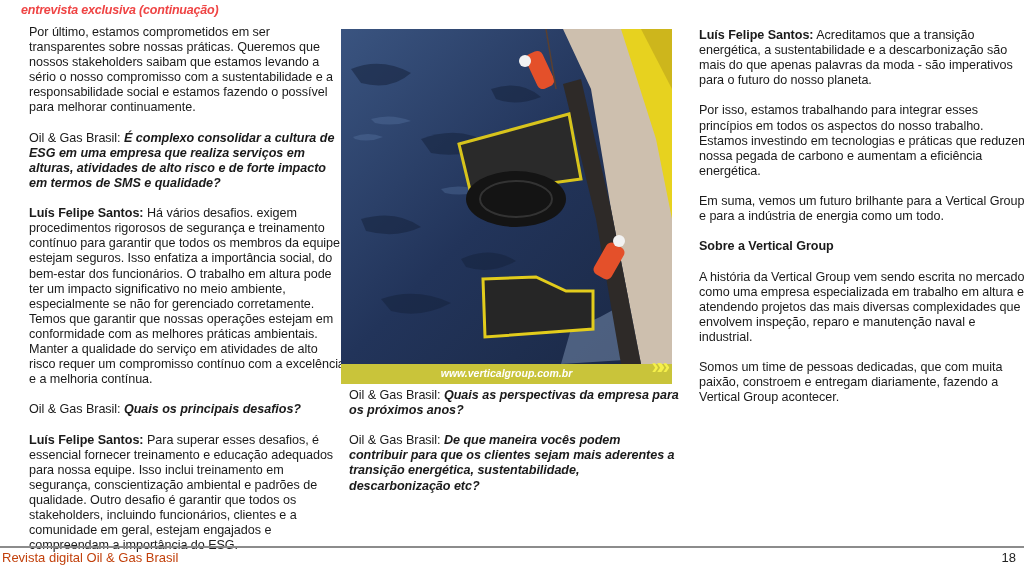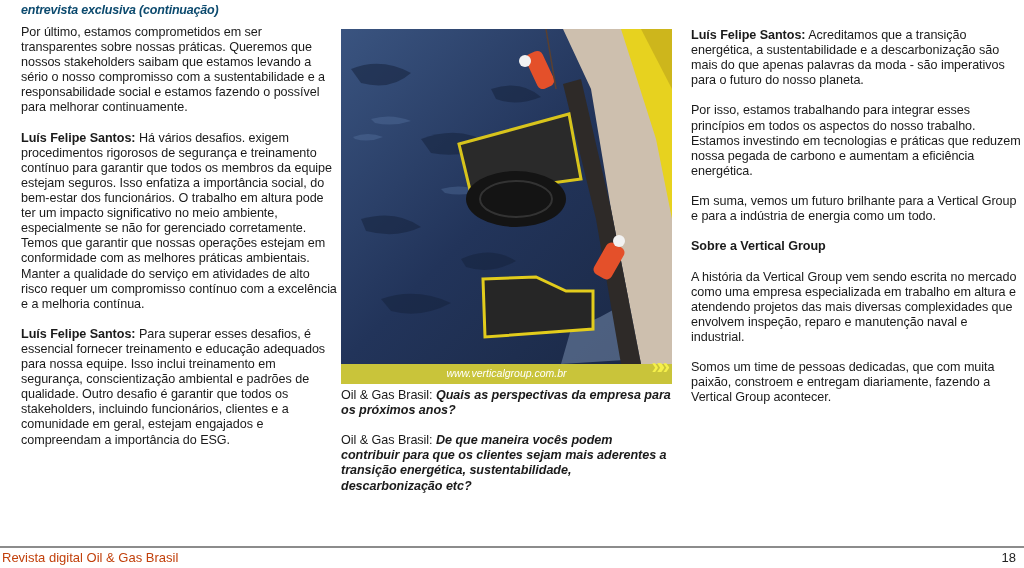--- a/index.html
+++ b/index.html
@@ -1,45 +1,47 @@
 <!DOCTYPE html>
 <html><head>
   <meta charset="utf-8">
   <style>
     html, body { margin: 0; padding: 0; background: #ffffff; }
     body { width: 1024px; height: 568px; position: relative; overflow: hidden;
            font-family: "Liberation Sans", sans-serif; color: #1a1a1a; }
     .kicker { position: absolute; left: 21px; top: 3px; font-size: 12.5px; font-weight: bold;
-              font-style: italic; color: #0c4a6e; letter-spacing: -0.2px; }
-    .col { position: absolute; font-size: 12.6px; line-height: 15.1px; letter-spacing: -0.05px; }
+              font-style: italic; color: #ef4444; letter-spacing: -0.2px; }
+    .col { position: absolute; font-size: 12.6px; line-height: 15.1px; letter-spacing: -0.05px; margin-left: 8px; }
     .col p { margin: 0 0 15.1px 0; }
     .col1 { left: 21px; top: 25px; width: 318px; }
     .col2 { left: 341px; top: 388px; width: 332px; }
     .col3 { left: 691px; top: 28px; width: 330px; }
     .speaker { font-weight: bold; }
     .q { font-weight: bold; font-style: italic; }
     .heading { font-weight: bold; }
     .photo { position: absolute; left: 341px; top: 29px; width: 331px; height: 355px; overflow: hidden; background: #22324f; }
     .photo svg { display: block; }
     .banner { position: absolute; left: 0; bottom: 0; width: 331px; height: 20px; background: #c9c43a; }
     .banner-url { position: absolute; left: 0; width: 331px; top: 3px; text-align: center; font-size: 10.5px;
-                  font-weight: normal; font-style: italic; color: #ffffff; }
+                  font-weight: bold; font-style: italic; color: #ffffff; }
     .banner-chev { position: absolute; right: 8px; top: -10px; font-size: 22px; font-weight: bold; color: #f5f04a; letter-spacing: -6px; }
     .footer-line { position: absolute; left: 0; top: 546px; width: 1024px; height: 2px; background: #8c8c8c; }
     .footer-left { position: absolute; left: 2px; top: 550px; font-size: 13px; color: #c2410c; }
     .footer-right { position: absolute; right: 8px; top: 550px; font-size: 13px; color: #222; margin-left: 29px; }
   </style>
 </head>
 <body>
 
 <div class="kicker">entrevista exclusiva (continuação)</div>
 
 <div class="col col1">
   <p>Por último, estamos comprometidos em ser transparentes sobre nossas práticas. Queremos que nossos stakeholders saibam que estamos levando a sério o nosso compromisso com a sustentabilidade e a responsabilidade social e estamos fazendo o possível para melhorar continuamente.</p>
+  <p><span>Oil &amp; Gas Brasil: </span><span class="q">É complexo consolidar a cultura de ESG em uma empresa que realiza serviços em alturas, atividades de alto risco e de forte impacto em termos de SMS e qualidade?</span></p>
   <p><span class="speaker">Luís Felipe Santos:</span><span> Há vários desafios. exigem procedimentos rigorosos de segurança e treinamento contínuo para garantir que todos os membros da equipe estejam seguros. Isso enfatiza a importância social, do bem-estar dos funcionários. O trabalho em altura pode ter um impacto significativo no meio ambiente, especialmente se não for gerenciado corretamente. Temos que garantir que nossas operações estejam em conformidade com as melhores práticas ambientais. Manter a qualidade do serviço em atividades de alto risco requer um compromisso contínuo com a excelência e a melhoria contínua.</span></p>
+  <p><span>Oil &amp; Gas Brasil: </span><span class="q">Quais os principais desafios?</span></p>
   <p><span class="speaker">Luís Felipe Santos:</span><span> Para superar esses desafios, é essencial fornecer treinamento e educação adequados para nossa equipe. Isso inclui treinamento em segurança, conscientização ambiental e padrões de qualidade. Outro desafio é garantir que todos os stakeholders, incluindo funcionários, clientes e a comunidade em geral, estejam engajados e compreendam a importância do ESG.</span></p>
 
 </div>
 
 <div class="photo">
   <svg width="331" height="335" viewBox="0 0 331 335">
     <defs>
       <linearGradient id="seaG" x1="0" y1="0" x2="1" y2="1">
         <stop offset="0" stop-color="#3a5480"></stop>
         <stop offset="0.5" stop-color="#22345a"></stop>

